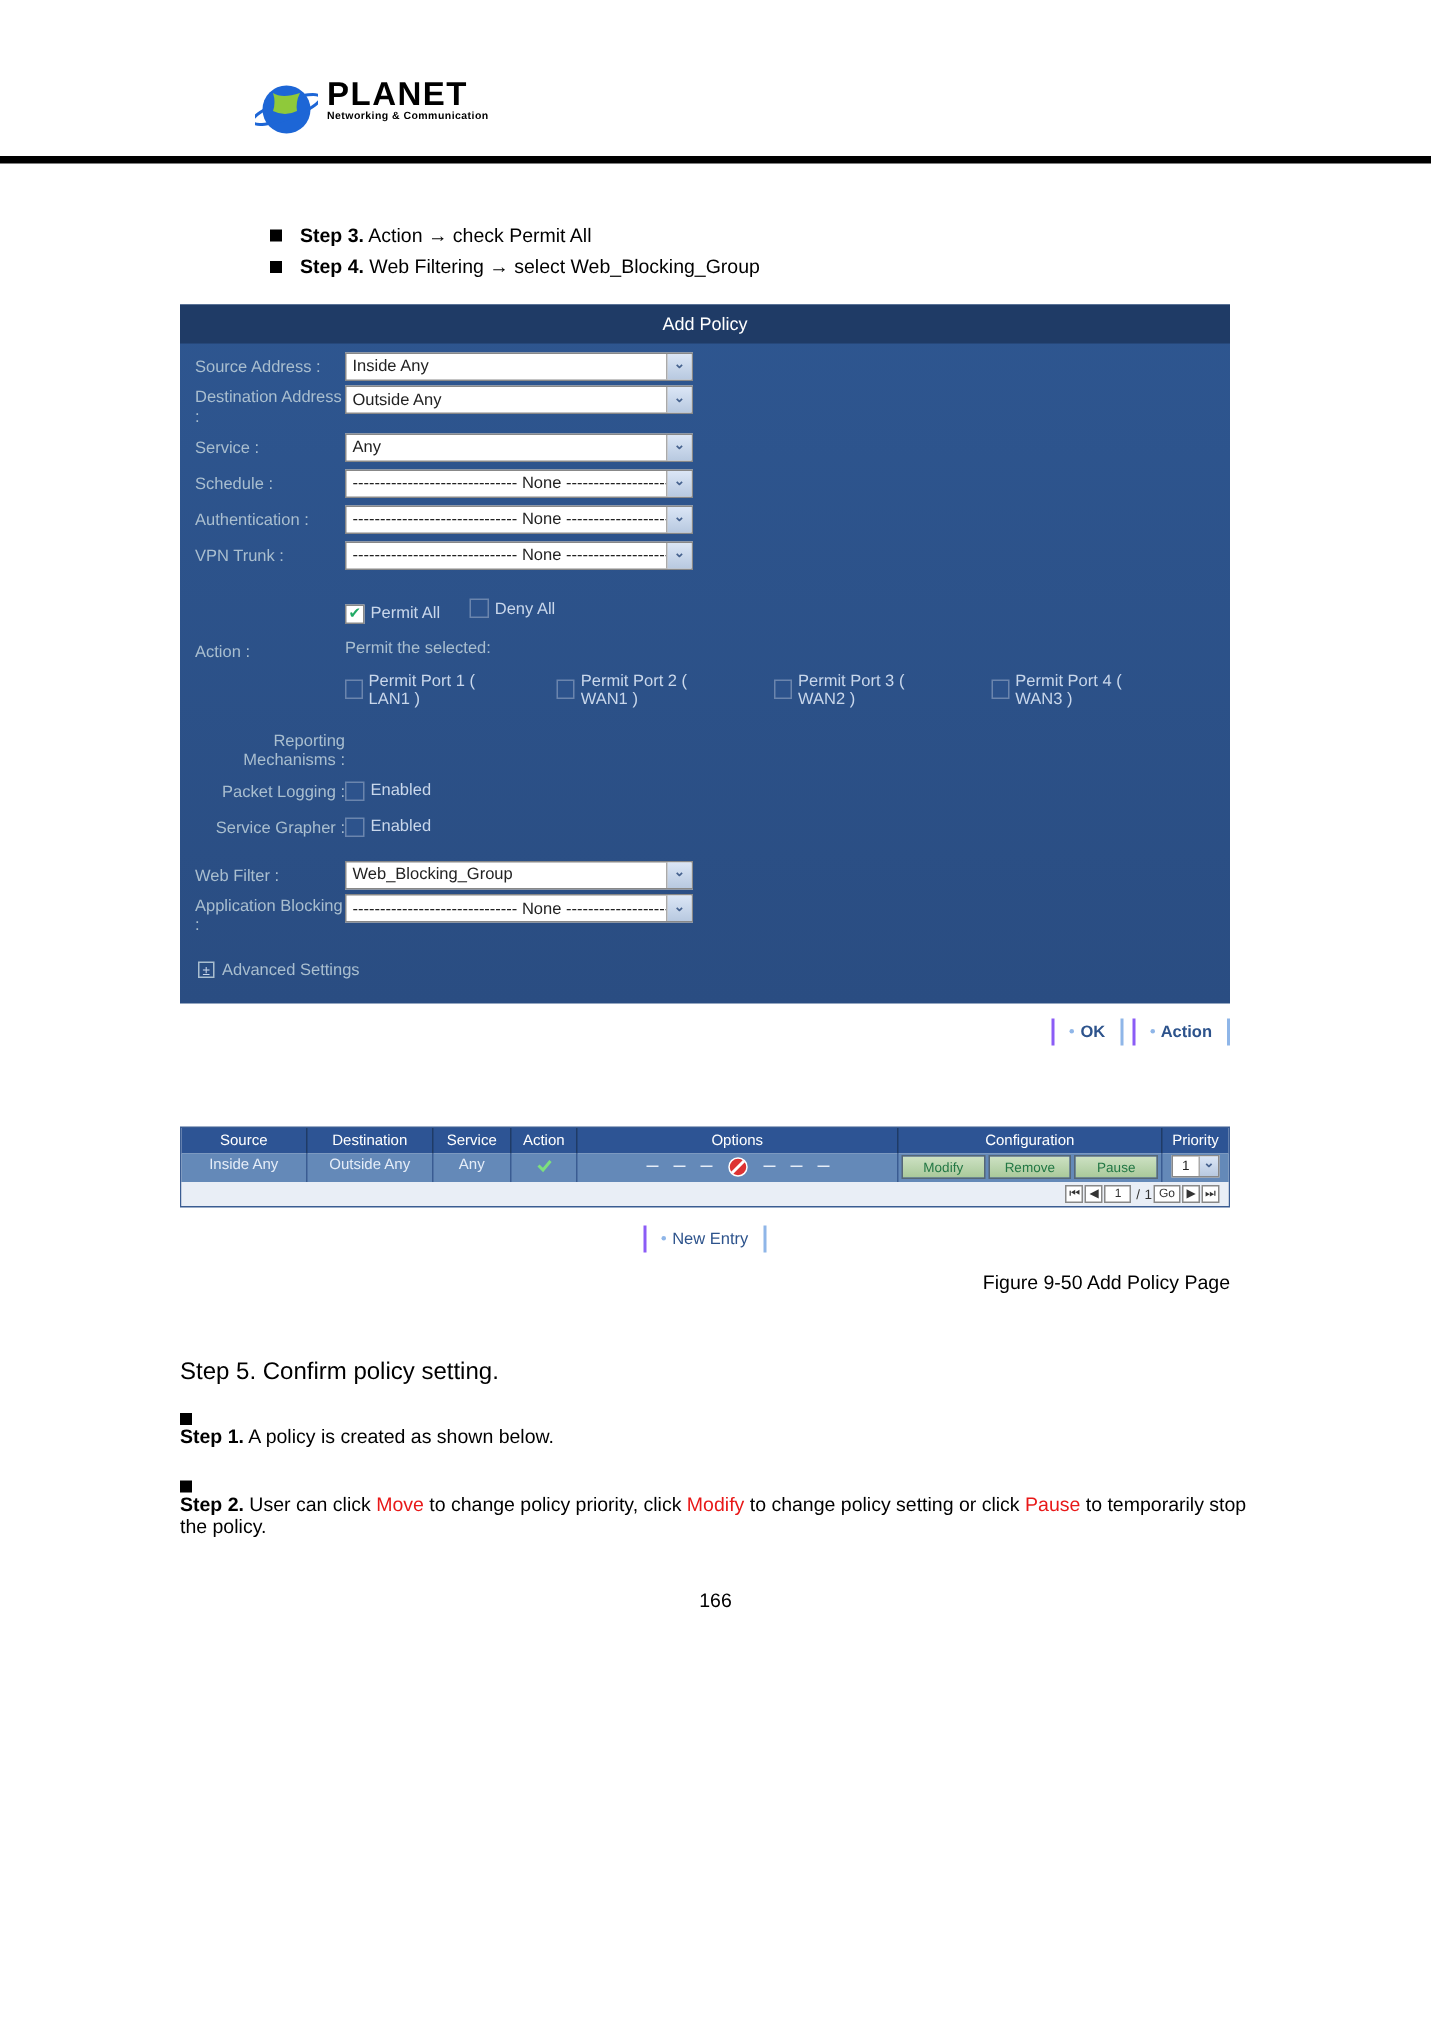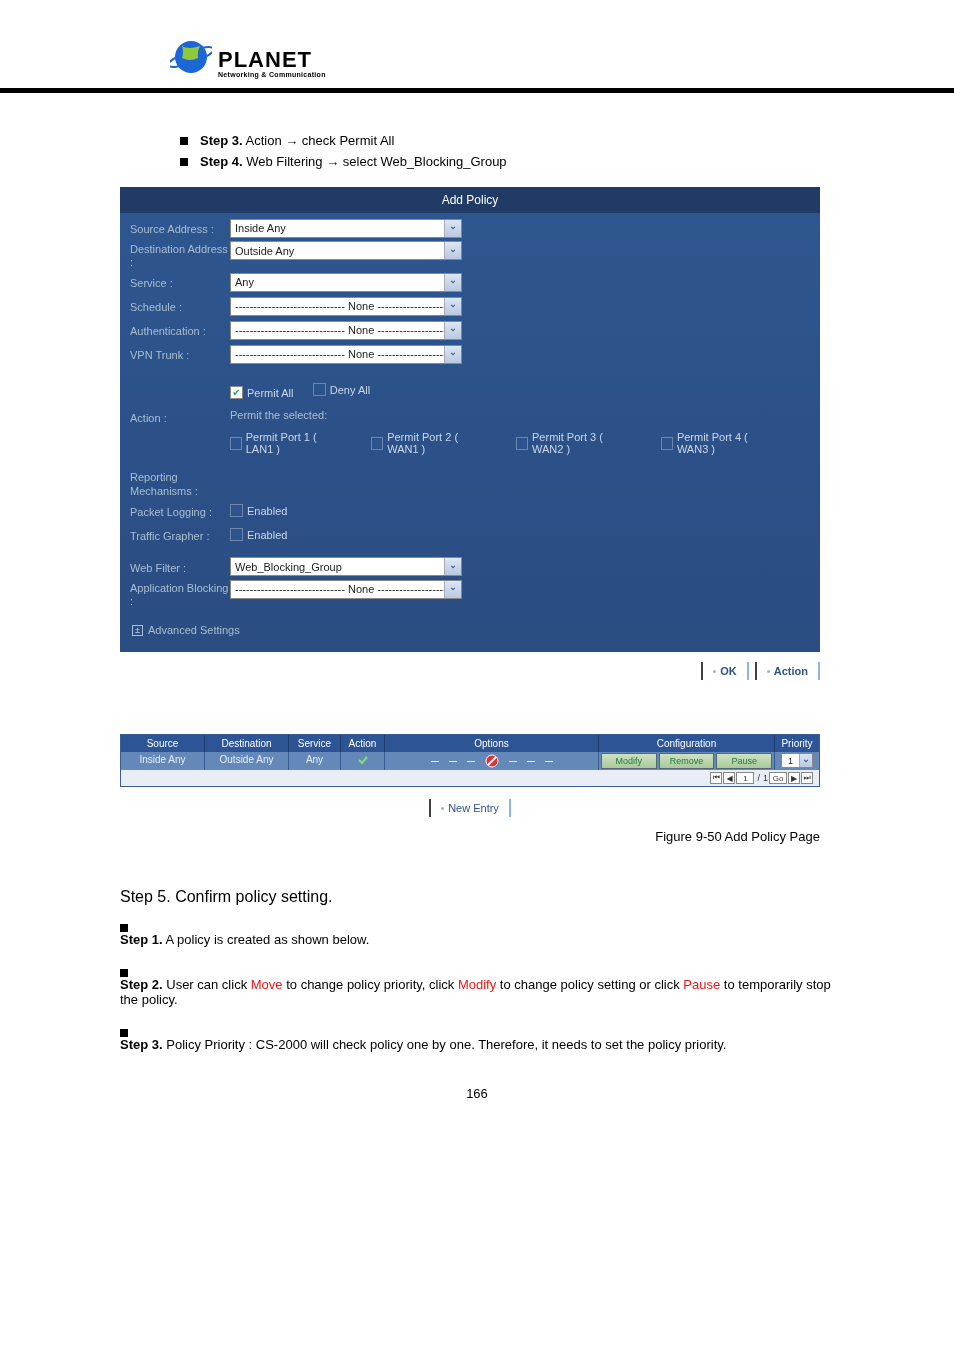--- a/index.html
+++ b/index.html
@@ -4,21 +4,21 @@
 <style>
   * { box-sizing: border-box; margin: 0; padding: 0; }
   body {
     font-family: Arial, sans-serif;
     background: #fff;
     width: 954px;
     font-size: 12px;
     color: #000;
   }
   .page { padding: 0 50px; }
-  .logo-row { display: flex; align-items: flex-end; padding: 36px 0 10px 120px; }
+  .logo-row { display: flex; align-items: flex-start; padding: 52px 0 10px 120px; }
   .logo-svg { width: 42px; height: 42px; margin-right: 6px; }
   .logo-text { font-size: 22px; font-weight: 900; font-family: Arial Black, sans-serif; letter-spacing: 1px; line-height: 1; }
   .logo-sub { font-size: 7px; font-weight: bold; letter-spacing: 0.3px; }
   .hr-black { height: 5px; background: #000; width: 100%; }
   .content { padding: 10px 120px 0 120px; }
   .steps { padding: 30px 0 10px 60px; font-size: 13px; }
   .step-row { display: flex; align-items: flex-start; margin-bottom: 6px; }
   .bullet { width: 8px; height: 8px; background: #000; margin: 4px 12px 0 0; flex-shrink: 0; }
   .step-text { font-size: 13px; }
   .step-label { font-weight: bold; }
@@ -66,40 +66,40 @@
     display: inline-flex; align-items: center; justify-content: center;
     margin-right: 4px; font-size: 10px; color: #2a6;
   }
   .action-block { padding-left: 100px; margin-top: 6px; }
   .action-label-row { display: flex; align-items: center; margin: 10px 0 4px 0; }
   .action-label-row .form-label { padding-top: 0; }
   .permit-selected { font-size: 11px; color: #a9becf; margin-bottom: 6px; }
   .ports-row { display: flex; gap: 14px; font-size: 11px; }
   .ports-row .cb-box { background: #2d538c; border: 1px solid #6b85ad; }
 
-  .reporting { margin-top: 14px; }
+  .reporting { margin-top: 14px; text-align: right; }
   .reporting .form-label { width: 100px; }
   .reporting .cb-box { background: #2d538c; border: 1px solid #6b85ad; }
 
   .advanced {
     display: inline-flex; align-items: center;
     font-size: 11px; color: #a9becf;
     margin: 14px 0 6px 2px; cursor: pointer;
   }
   .plusminus {
     width: 11px; height: 11px; border: 1px solid #a9becf;
     display: inline-flex; align-items: center; justify-content: center;
     font-size: 9px; margin-right: 5px; color: #c9d7eb;
   }
 
   .btn-row { width: 700px; display: flex; justify-content: flex-end; margin-top: 10px; gap: 6px; }
   .btn {
     display: inline-flex; align-items: center; gap: 4px;
     height: 18px; padding: 0 10px;
-    border-left: 2px solid #404040; border-right: 2px solid #8fb6e8;
+    border-left: 2px solid #8b5cf6; border-right: 2px solid #8fb6e8;
     font-size: 11px; font-weight: bold; color: #2d538c;
     cursor: pointer;
   }
   .btn .dot { width: 3px; height: 3px; background: #8fb6e8; border-radius: 50%; }
 
   
   .tbl { width: 700px; margin-top: 54px; border: 1px solid #3a5c92; font-size: 10px; }
   .tbl-head { display: flex; background: #2d5494; color: #fff; }
   .tbl-head .th { border-right: 1px solid #1f3b66; padding: 3px 4px; text-align: center; }
   .th-source { width: 84px; }
@@ -268,21 +268,21 @@
             <div class="form-label" style="line-height:1.2">Reporting Mechanisms :</div>
           </div>
         <div class="form-row">
           <div class="form-label">Packet Logging :</div>
           <span class="cb">
               <span class="cb-box"></span>
               <span>Enabled</span>
             </span>
         </div>
         <div class="form-row">
-          <div class="form-label">Traffic Grapher :</div>
+          <div class="form-label">Service Grapher :</div>
           <span class="cb">
               <span class="cb-box"></span>
               <span>Enabled</span>
             </span>
         </div>
       </div>
 
       <div style="height:8px"></div>
 
       <div class="form-row">
@@ -397,20 +397,16 @@
 
   <div class="post-steps">
     <div class="step-row">
       <div class="bullet"></div>
       <div class="step-text"><span class="step-label">Step 1.</span><span> A policy is created as shown below.</span></div>
     </div>
     <div class="step-row">
       <div class="bullet"></div>
       <div class="step-text"><span class="step-label">Step 2.</span><span> User can click <span class="red">Move</span> to change policy priority, click <span class="red">Modify</span> to change policy setting or click <span class="red">Pause</span> to temporarily stop the policy.</span></div>
     </div>
-    <div class="step-row">
-      <div class="bullet"></div>
-      <div class="step-text"><span class="step-label">Step 3.</span><span> Policy Priority : CS-2000 will check policy one by one. Therefore, it needs to set the policy priority.</span></div>
-    </div>
   </div>
 
   <div class="pagenum">166</div>
 </div>
 
 </body></html>

